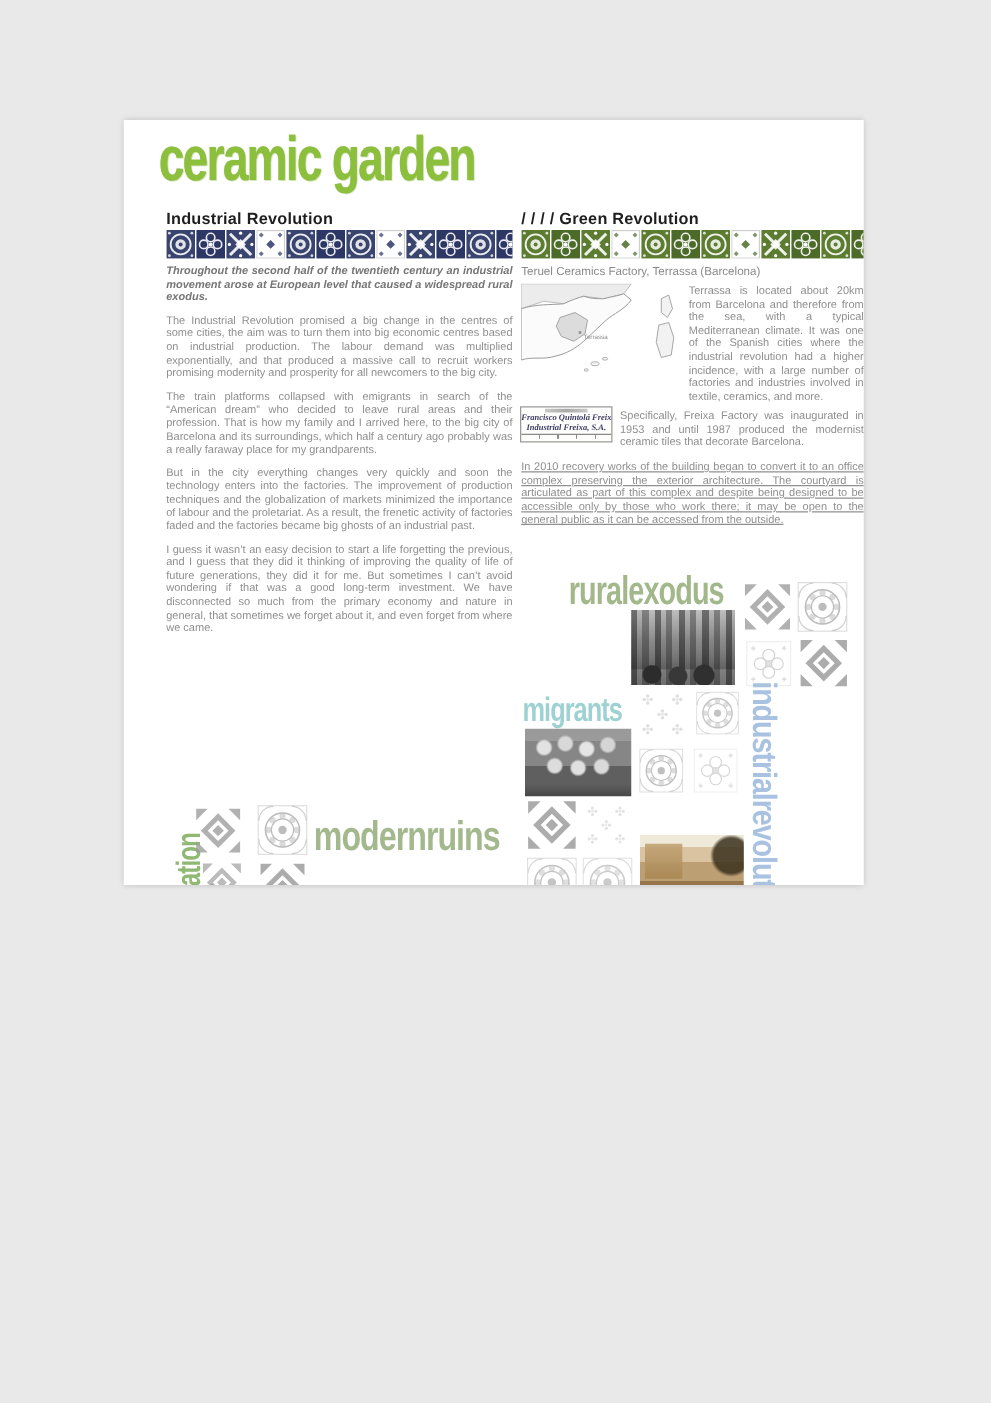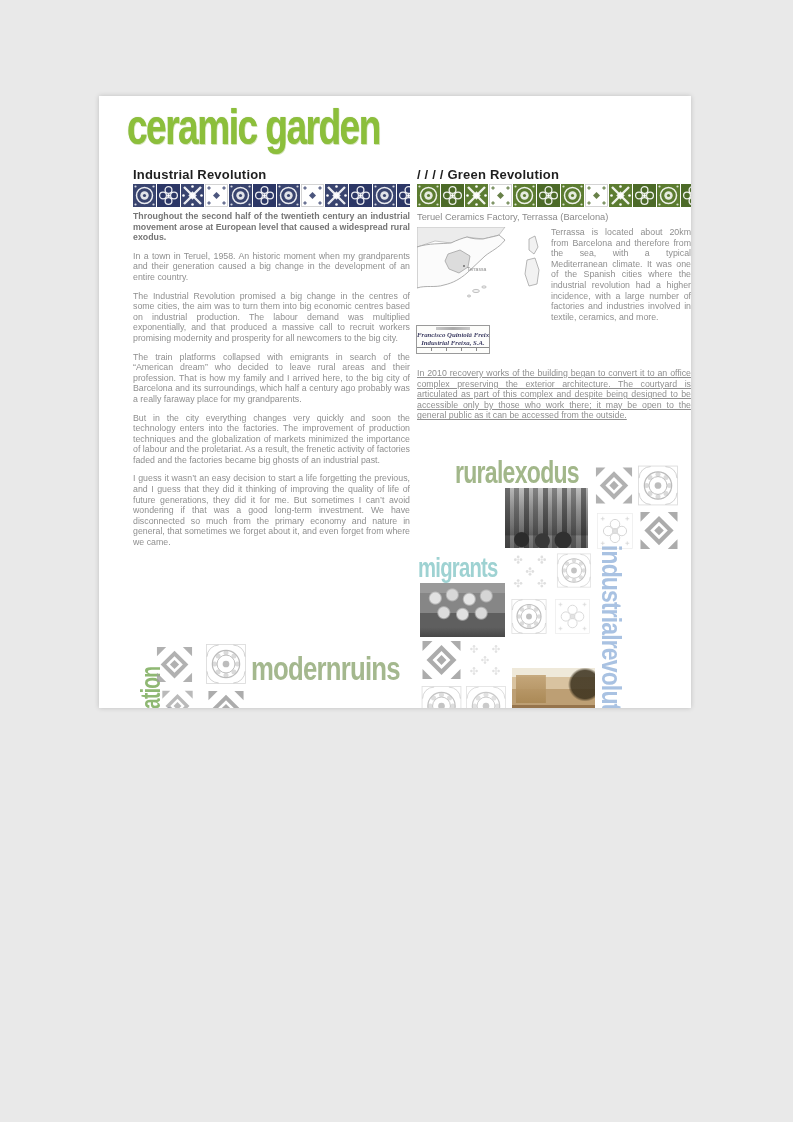--- a/index.html
+++ b/index.html
@@ -25,21 +25,21 @@
   .sec-head{
     position:absolute;font-size:13px;font-weight:bold;color:#1f1f1f;
     letter-spacing:.2px;white-space:nowrap;
   }
   .tile-strip{position:absolute;height:23px;display:flex;gap:1px;overflow:hidden;}
   .tile-strip .stile{width:23px;height:23px;flex:0 0 23px;}
   .stile svg{display:block;width:23px;height:23px;}
   
   .textcol{position:absolute;text-align:justify;color:#8f8f8f;font-size:8.8px;line-height:10.6px;}
   .textcol p{margin:0 0 8px 0;}
-  .textcol p.lead{font-weight:bold;color:#767676;}
+  .textcol p.lead{font-weight:bold;color:#767676;font-style:italic;}
   .rc-block{position:absolute;text-align:justify;color:#8f8f8f;font-size:8.8px;line-height:10.6px;}
   .rc-sub{position:absolute;color:#8a8a8a;font-size:9.3px;}
   
   .map-box{position:absolute;left:318px;top:131px;width:131px;height:94px;}
   .map-box svg{display:block;width:100%;height:100%;}
   
   .letterhead{
     position:absolute;left:317px;top:229px;width:74px;height:29px;
     border:1px solid #9a9a9a;background:#fdfdfb;box-sizing:border-box;
     overflow:hidden;
@@ -383,21 +383,20 @@
     <circle cx="17" cy="11.5" r="3.4" fill="none" stroke="#fff" stroke-width="1.3" opacity=".9"></circle>
     <circle cx="11.5" cy="17" r="3.4" fill="none" stroke="#fff" stroke-width="1.3" opacity=".9"></circle>
     <circle cx="6" cy="11.5" r="3.4" fill="none" stroke="#fff" stroke-width="1.3" opacity=".9"></circle>
     <circle cx="11.5" cy="11.5" r="1.5" fill="#fff"></circle>
         </svg>
       </div>
     </div>
 
   <div class="textcol" id="left-col" style="left:34px;top:115px;width:277px;">
       <p class="lead">Throughout the second half of the twentieth century an industrial movement arose at European level that caused a widespread rural exodus.</p>
-      <p>In a town in Teruel, 1958. An historic moment when my grandparents and their generation caused a big change in the development of an entire country.</p>
       <p>The Industrial Revolution promised a big change in the centres of some cities, the aim was to turn them into big economic centres based on industrial production. The labour demand was multiplied exponentially, and that produced a massive call to recruit workers promising modernity and prosperity for all newcomers to the big city.</p>
       <p>The train platforms collapsed with emigrants in search of the “American dream” who decided to leave rural areas and their profession. That is how my family and I arrived here, to the big city of Barcelona and its surroundings, which half a century ago probably was a really faraway place for my grandparents.</p>
       <p>But in the city everything changes very quickly and soon the technology enters into the factories. The improvement of production techniques and the globalization of markets minimized the importance of labour and the proletariat. As a result, the frenetic activity of factories faded and the factories became big ghosts of an industrial past.</p>
       <p>I guess it wasn’t an easy decision to start a life forgetting the previous, and I guess that they did it thinking of improving the quality of life of future generations, they did it for me. But sometimes I can’t avoid wondering if that was a good long-term investment. We have disconnected so much from the primary economy and nature in general, that sometimes we forget about it, and even forget from where we came.</p>
     </div>
 
   <div class="rc-sub" style="left:318px;top:116px;">Teruel Ceramics Factory, Terrassa (Barcelona)</div>
 
   <div class="map-box">
     <svg viewBox="0 0 131 94">
@@ -416,20 +415,21 @@
 
   <div class="rc-block" style="left:452px;top:131px;width:140px;">Terrassa is located about 20km from Barcelona and therefore from the sea, with a typical Mediterranean climate. It was one of the Spanish cities where the industrial revolution had a higher incidence, with a large number of factories and industries involved in textile, ceramics, and more.</div>
 
   <div class="letterhead">
     <div class="cap"></div>
     <div class="script">Francisco Quintolá Freixa</div>
     <div class="script">Industrial Freixa, S.A.</div>
     <div class="base"></div>
   </div>
 
+  <div class="rc-block" style="left:397px;top:231px;width:195px;">Specifically, Freixa Factory was inaugurated in 1953 and until 1987 produced the modernist ceramic tiles that decorate Barcelona.</div>
   <div class="rc-block" style="left:318px;top:272px;width:274px;text-decoration:underline;">In 2010 recovery works of the building began to convert it to an office complex preserving the exterior architecture. The courtyard is articulated as part of this complex and despite being designed to be accessible only by those who work there; it may be open to the general public as it can be accessed from the outside.</div>
 
   <div id="collage">
       <div class="cword" style="left: 356px; top: 360px; font-size: 32px; color: rgb(162, 183, 138); transform: scaleX(0.72);">ruralexodus</div>
       <div class="cword" style="left: 319px; top: 459px; font-size: 27px; color: rgb(158, 210, 210); transform: scaleX(0.75);">migrants</div>
       <div class="cword" style="left: 525px; top: 449px; font-size: 27px; color: rgb(169, 194, 226); transform: rotate(90deg) scaleX(0.85);">industrialrevolution</div>
       <div class="cword" style="left: 152px; top: 556px; font-size: 33px; color: rgb(164, 184, 142); transform: scaleX(0.78);">modernruins</div>
       <div class="cword" style="left: 39px; top: 674px; font-size: 27px; color: rgb(143, 184, 115); transform: rotate(-90deg) scaleX(0.71);">renaturation</div>
       <div class="cword" style="left: 61px; top: 811px; font-size: 28px; color: rgb(166, 168, 204); transform: rotate(-90deg) scaleX(0.94);">urbanarcheology</div>
       <div class="cword" style="left: 146px; top: 700px; font-size: 25px; color: rgb(185, 207, 144); transform: scaleX(0.72);">non-place</div>

